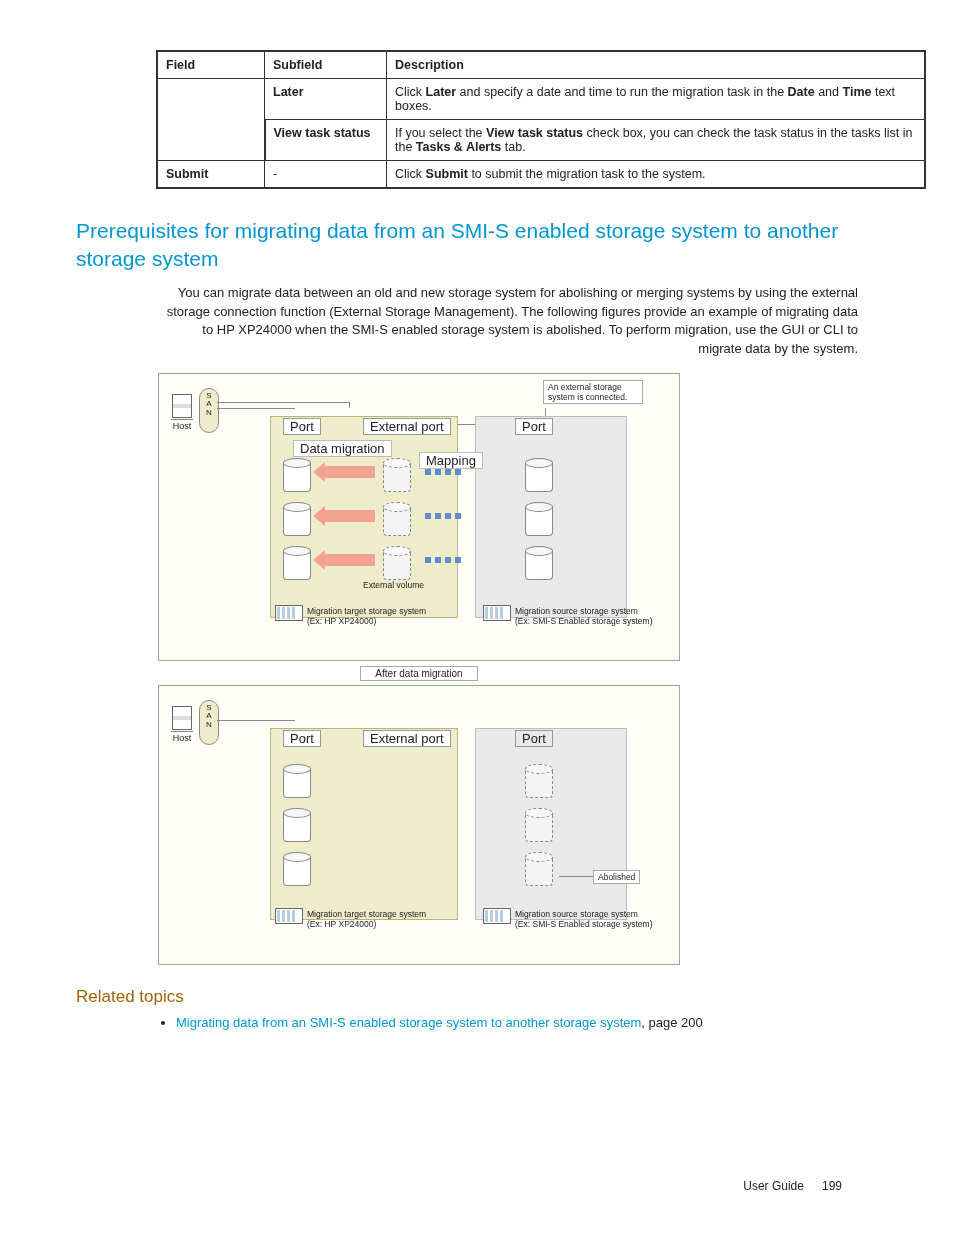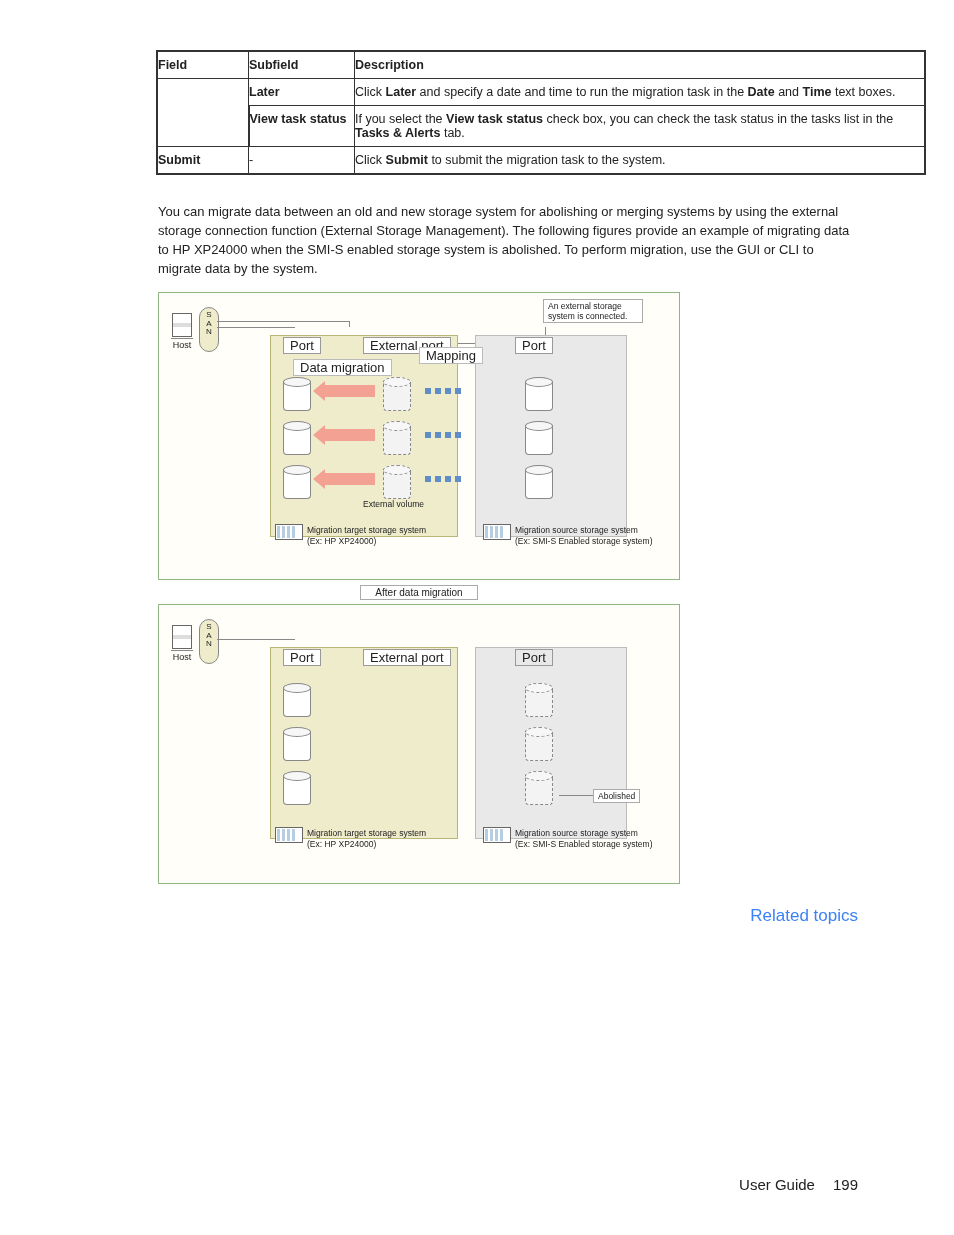--- a/index.html
+++ b/index.html
@@ -17,21 +17,21 @@
     position: relative;
     min-height: 1235px;
   }
   table.field-table {
     width: 770px;
     border-collapse: collapse;
     margin: 10px 0 28px 60px;
   }
   table.field-table th, table.field-table td {
     border: 1px solid #333;
-    padding: 6px 0;
+    padding: 6px 8px;
     text-align: left;
     vertical-align: top;
     font-size: 12.5px;
   }
   table.field-table th {
     font-weight: bold;
     border-top: 2px solid #333;
     border-bottom: 1px solid #333;
   }
   table.field-table tr:last-child td {
@@ -46,47 +46,47 @@
   .col-field { width: 90px; }
   .col-sub { width: 105px; }
   h2.section-title {
     color: #0096d6;
     font-weight: normal;
     font-size: 21px;
     margin: 24px 0 10px -20px;
     line-height: 1.35;
   }
   h3.subsection {
-    color: #3b82f6;
+    color: #a16207;
     font-weight: normal;
     font-size: 17px;
     margin: 22px 0 8px -20px;
-    text-align: right;
   }
   p.body {
     margin: 6px 0 12px 62px;
     line-height: 1.45;
     font-size: 13px;
     width: 700px;
+    text-align: right;
   }
   ul.topics {
     margin: 4px 0 0 80px;
     padding: 0;
   }
   ul.topics li {
     list-style: disc;
     margin-bottom: 4px;
     font-size: 13px;
   }
   ul.topics li .link { color: #0096d6; }
   .footer {
     position: absolute;
     bottom: 42px;
-    right: 96px;
-    font-size: 15px;
+    right: 112px;
+    font-size: 12px;
   }
   .footer .pn { margin-left: 18px; }
 
   
   .figures {
     margin: 14px 0 18px 62px;
     width: 522px;
   }
   .fig-frame {
     border: 1px solid #8fb585;
@@ -234,20 +234,21 @@
     <tr>
       <td><b>Submit</b></td>
       <td>-</td>
       <td>
         <span>Click </span><b>Submit</b><span> to submit the migration task to the system.</span>
       </td>
     </tr>
   </tbody>
     </table>
 
+  <h2 class="section-title">Prerequisites for migrating data from an SMI-S enabled storage system to another storage system</h2>
 
   <p class="body">You can migrate data between an old and new storage system for abolishing or merging systems by using the external storage connection function (External Storage Management). The following figures provide an example of migrating data to HP XP24000 when the SMI-S enabled storage system is abolished. To perform migration, use the GUI or CLI to migrate data by the system.</p>
 
   <div class="figures">
 
     <div class="fig-frame">
       <div class="diagram">
         <div class="note-box" style="left:378px;top:0px;width:90px;text-align:left">An external storage system is connected.</div>
         <div class="line" style="left:380px;top:28px;width:1px;height:14px;"></div>
 
@@ -266,21 +267,21 @@
         <div class="line" style="left:256px;top:44px;width:110px;height:1px;"></div>
 
         <div class="box-target"></div>
         <div class="box-source"></div>
 
         <div class="port-label" style="left:118px;top:38px;">Port</div>
         <div class="port-label" style="left:198px;top:38px;">External port</div>
         <div class="port-label" style="left:350px;top:38px;">Port</div>
 
         <div class="port-label" style="left:128px;top:60px;border-color:#bbb">Data migration</div>
-        <div class="port-label" style="left:254px;top:48px;border-color:#bbb">Mapping</div>
+        <div class="port-label" style="left:254px;top:72px;border-color:#bbb">Mapping</div>
 
         <div class="cyl" style="left:118px;top:78px;"></div>
         <div class="cyl" style="left:118px;top:122px;"></div>
         <div class="cyl" style="left:118px;top:166px;"></div>
 
         <div class="cyl dash" style="left:218px;top:78px;"></div>
         <div class="cyl dash" style="left:218px;top:122px;"></div>
         <div class="cyl dash" style="left:218px;top:166px;"></div>
 
         <div class="cyl" style="left:360px;top:78px;"></div>
@@ -355,18 +356,23 @@
         <div class="cap" style="left:142px;top:217px;width:150px;white-space:pre">Migration target storage system
 (Ex: HP XP24000)</div>
         <div class="cap" style="left:350px;top:217px;width:160px;white-space:pre">Migration source storage system
 (Ex: SMI-S Enabled storage system)</div>
       </div>
     </div>
 
   </div>
 
   <h3 class="subsection">Related topics</h3>
+  <ul class="topics">
+    <li>
+      <span class="link">Migrating data from an SMI-S enabled storage system to another storage system</span><span>, page 200</span>
+    </li>
+  </ul>
 
   <div class="footer">
     <span>User Guide</span><span class="pn">199</span>
   </div>
 
 </div>
 
 </body></html>

